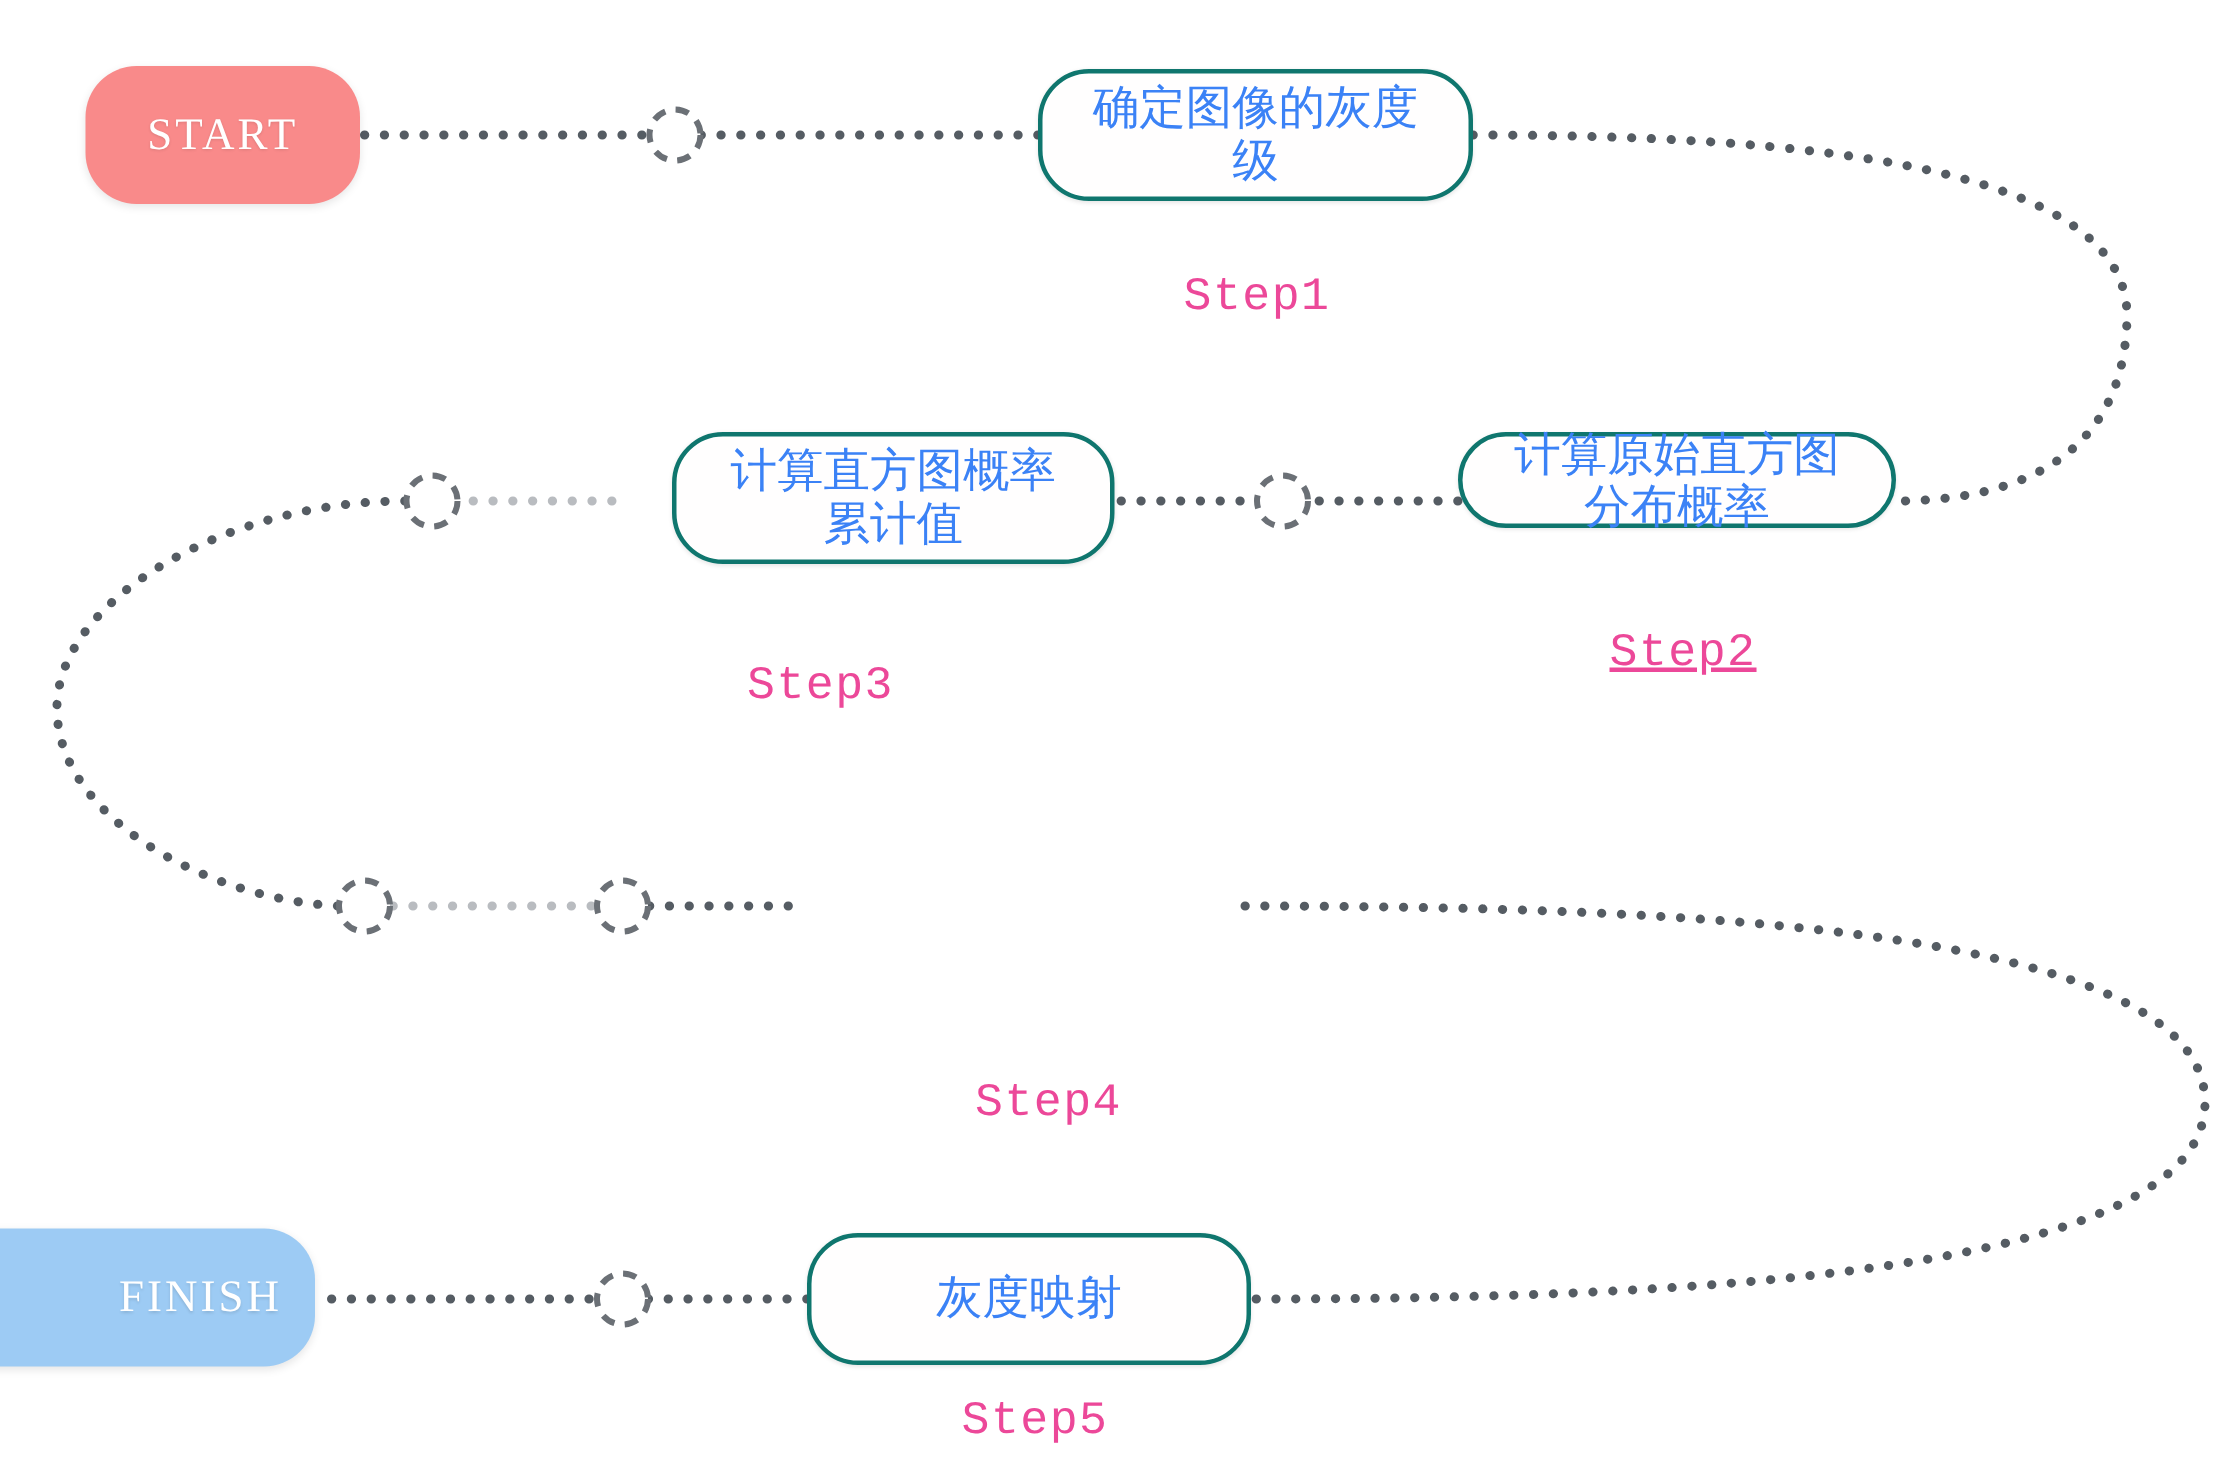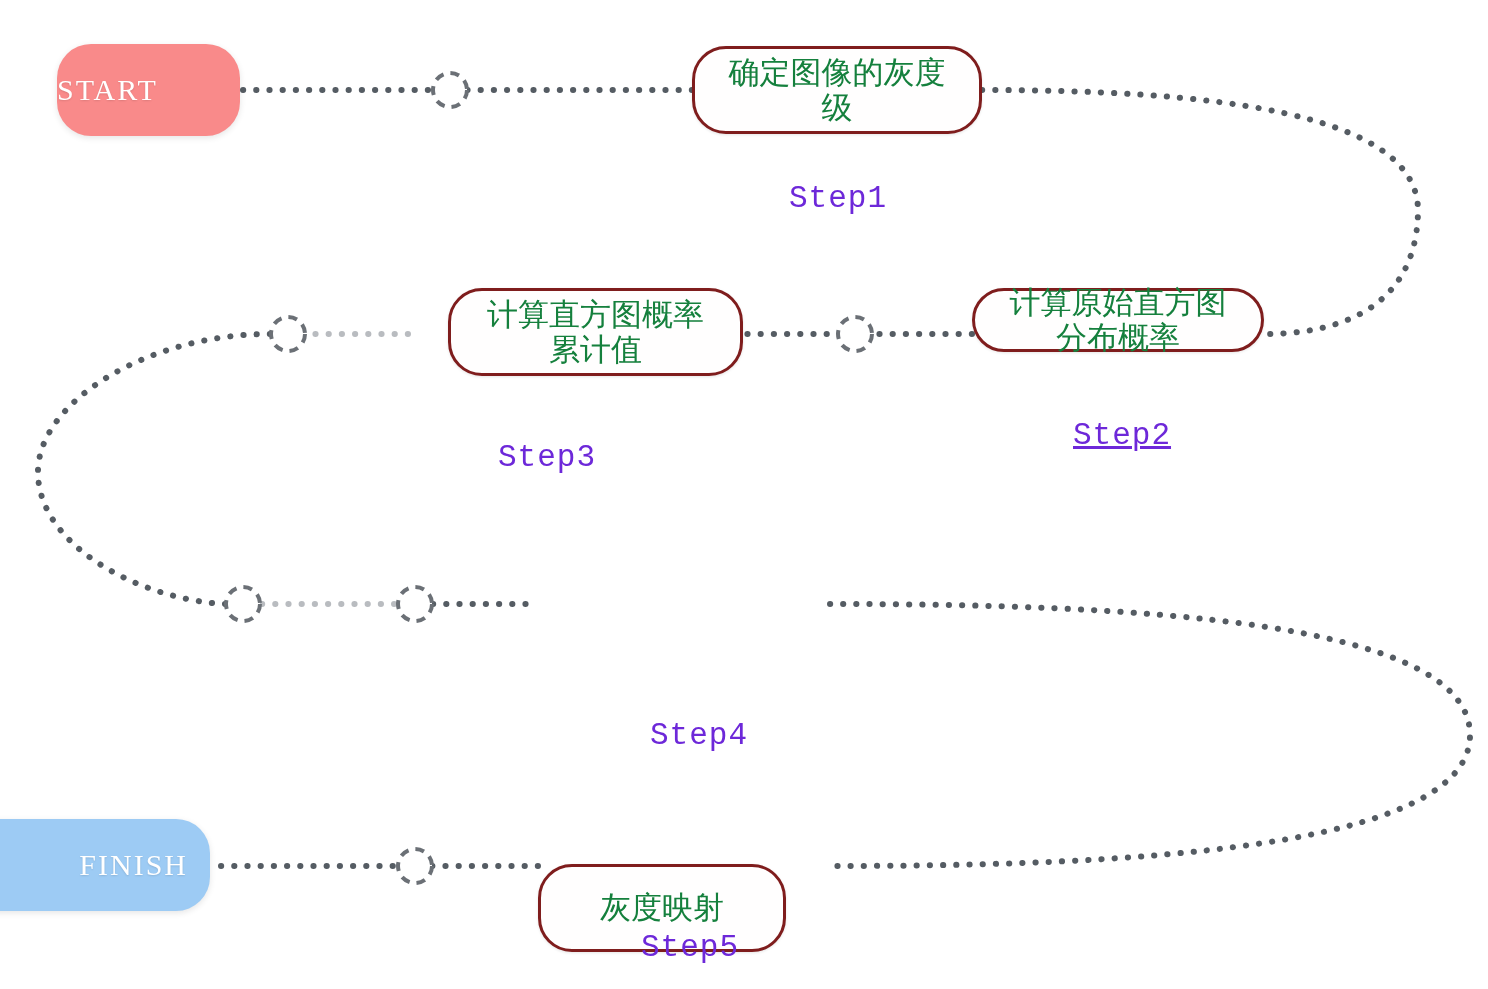--- a/index.html
+++ b/index.html
@@ -23,21 +23,21 @@
     width: 1488px;
     height: 989px;
     pointer-events: none;
   }
 
   
   .terminal {
     position: absolute;
     display: flex;
     align-items: center;
-    justify-content: flex-start;
+    justify-content: center;
     border-radius: 34px;
     color: #ffffff;
     font-family: "Liberation Serif", "DejaVu Serif", serif;
     font-size: 30px;
     letter-spacing: 2px;
     text-shadow: 0 1px 2px rgba(0,0,0,0.12);
     box-shadow: 0 2px 6px rgba(0,0,0,0.10);
     user-select: none;
   }
   .terminal.start {
@@ -56,49 +56,49 @@
     justify-content: flex-end;
     padding-right: 22px;
     box-sizing: border-box;
   }
 
   
   .node {
     position: absolute;
     box-sizing: border-box;
     background: #fffefe;
-    border: 3px solid #7f1d1d;
+    border: 3px solid #0f766e;
     border-radius: 34px;
     display: flex;
     align-items: center;
     justify-content: center;
     text-align: center;
-    color: #15803d;
+    color: #3b82f6;
     font-family: "DejaVu Sans", "Liberation Sans", sans-serif;
     font-size: 31px;
     line-height: 1.13;
     letter-spacing: 0px;
     box-shadow: 0 1px 3px rgba(0,0,0,0.10);
     padding: 2px 10px;
     user-select: none;
   }
   .node .txt { display: block; white-space: pre-line; }
 
   #node-step1 { left: 692px; top: 46px;  width: 290px; height: 88px; }
   #node-step2 { left: 972px; top: 288px; width: 292px; height: 64px; font-family: Liberation Serif, serif; }
   #node-step3 { left: 408px; top: 288px; width: 295px; height: 88px; margin-left: 40px; }
   #node-step4 { left: 536px; top: 562px; width: 294px; height: 88px; }
-  #node-step5 { left: 538px; top: 822px; width: 248px; height: 88px; margin-top: 42px; }
+  #node-step5 { left: 538px; top: 822px; width: 296px; height: 88px; }
 
   
   .caption {
     position: absolute;
     font-family: "Liberation Mono", "DejaVu Sans Mono", monospace;
     font-size: 31px;
-    color: #6d28d9;
+    color: #ec4899;
     letter-spacing: 1px;
     white-space: nowrap;
     user-select: none;
   }
   #cap-step1 { left: 789px; top: 181px; }
   #cap-step2 { left: 1073px; top: 418px; text-decoration: underline; }
   #cap-step3 { left: 498px;  top: 440px; }
   #cap-step4 { left: 650px;  top: 695px; margin-top: 23px; }
   #cap-step5 { left: 641px;  top: 930px; }
 </style>

